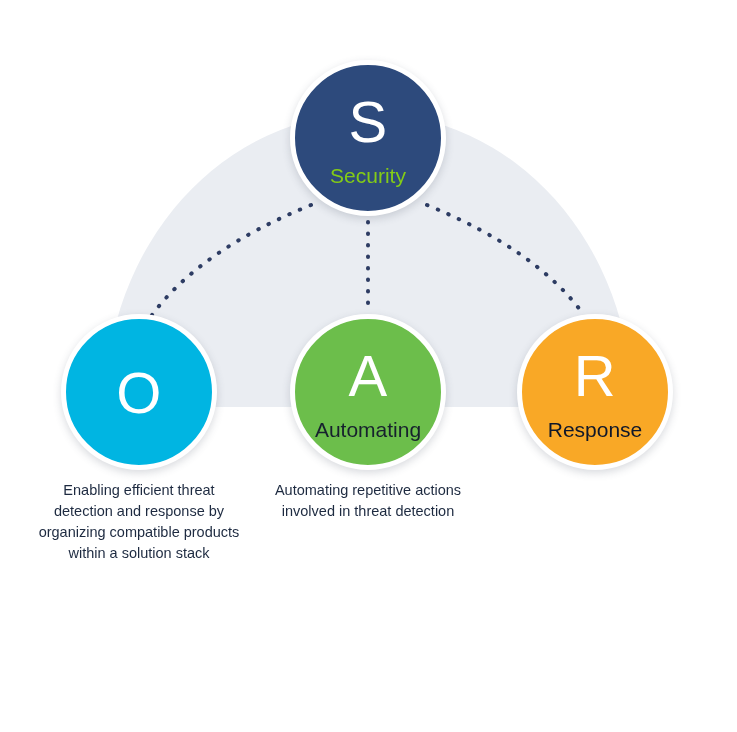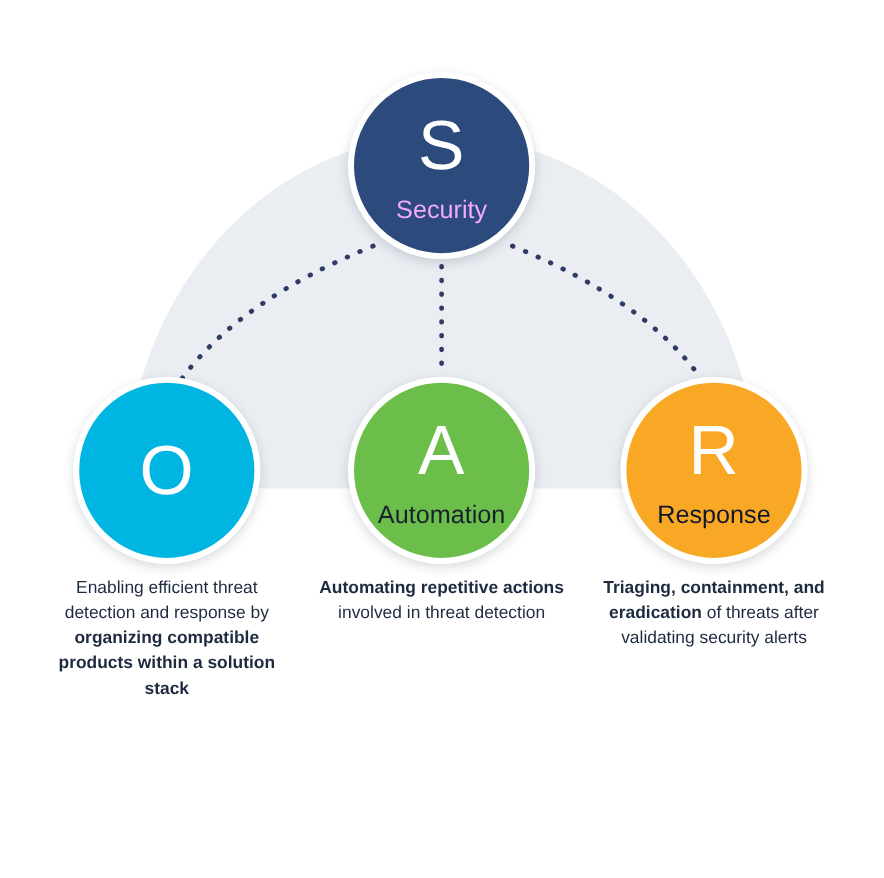--- a/index.html
+++ b/index.html
@@ -69,21 +69,21 @@
     line-height: 1;
     margin-top: 14px;
     white-space: nowrap;
   }
 
   .node-security {
     left: 290px;
     top: 60px;
     background: #2d4a7c;
   }
-  .node-security .name { color: #f0abfc; }
+  .node-security .name { color: #84cc16; }
 
   .node-orchestration {
     left: 61px;
     top: 314px;
     background: #00b5e2;
   }
   .node-orchestration .name { color: #17212e; }
 
   .node-automation {
     left: 290px;
@@ -102,21 +102,21 @@
   
   .caption {
     position: absolute;
     top: 480px;
     width: 210px;
     text-align: center;
     font-size: 14.5px;
     line-height: 21px;
     color: #1d2a40;
   }
-  .caption b { font-weight: bold; }
+  .caption b { font-weight: normal; }
 
   .caption-orchestration { left: 34px; }
   .caption-automation   { left: 263px; }
   .caption-response     { left: 490px; }
 </style>
 </head>
 <body>
 
 <div id="stage">
 
@@ -132,27 +132,26 @@
     <span class="glyph">S</span>
     <span class="name">Security</span>
   </div>
 
   <div class="node node-orchestration">
     <span class="glyph">O</span>
   </div>
 
   <div class="node node-automation">
     <span class="glyph">A</span>
-    <span class="name">Automation</span>
+    <span class="name">Automating</span>
   </div>
 
   <div class="node node-response">
     <span class="glyph">R</span>
     <span class="name">Response</span>
   </div>
 
   <div class="caption caption-orchestration"><span>Enabling efficient threat detection and response by </span><b>organizing compatible products within a solution stack</b></div>
 
   <div class="caption caption-automation"><b>Automating repetitive actions</b><span> involved in threat detection</span></div>
 
-  <div class="caption caption-response"><b>Triaging, containment, and eradication</b><span> of threats after validating security alerts</span></div>
 
 </div>
 
 </body></html>

